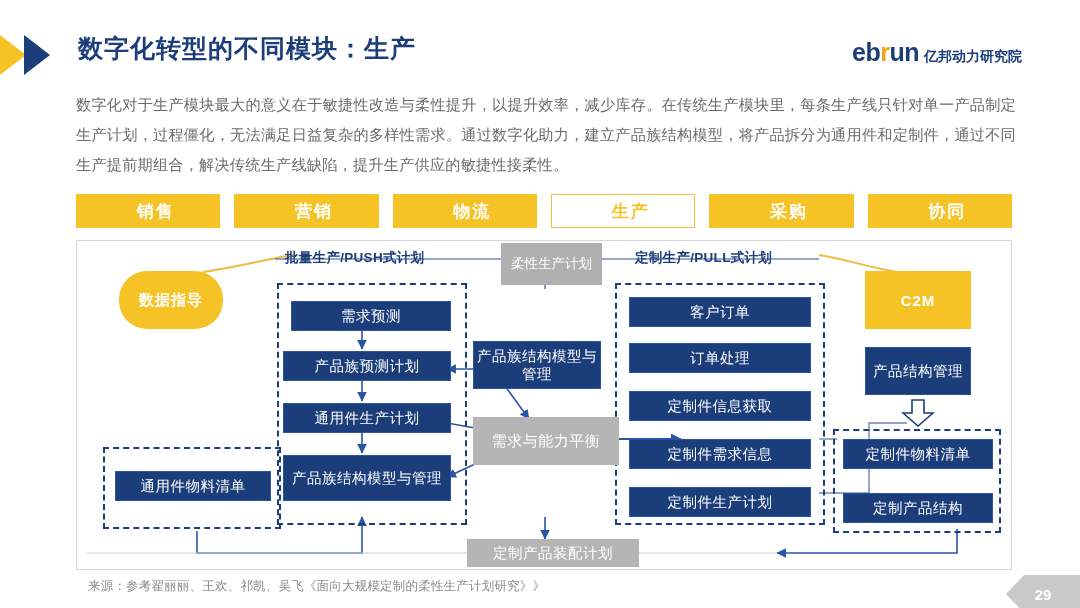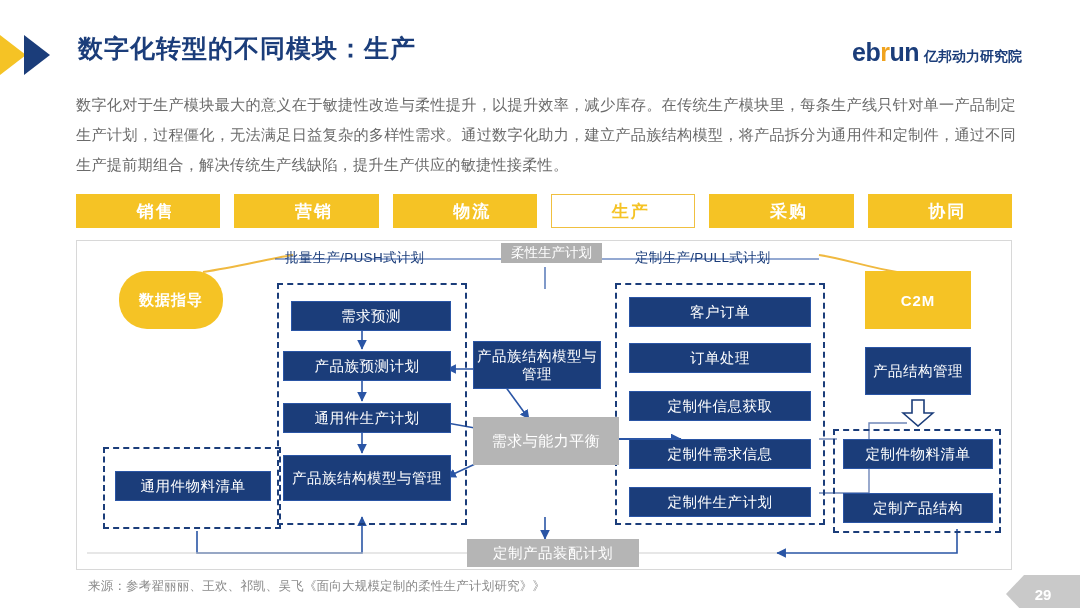--- a/index.html
+++ b/index.html
@@ -43,26 +43,26 @@
 
   
   .panel {
     position: absolute; left: 76px; top: 240px; width: 936px; height: 330px;
     border: 1px solid #d8d8d8; background: #ffffff;
   }
   .panel-inner { position: absolute; left: 0; top: 0; width: 936px; height: 330px; }
 
   
   .sec-label {
-    position: absolute; font-size: 13.5px; font-weight: normal; color: #1b3d7a;
+    position: absolute; font-size: 13.5px; font-weight: bold; color: #1b3d7a;
     white-space: nowrap; letter-spacing: 0.3px;
   }
   .sec-label-grey {
     position: absolute; background: #b0b0b0; color: #ffffff;
-    font-size: 13.5px; font-weight: normal; padding: 1px 10px; white-space: nowrap;
+    font-size: 13.5px; font-weight: normal; padding: 12px 10px; white-space: nowrap;
   }
 
   
   .dashgroup { position: absolute; border: 2px dashed #1b3d7a; }
 
   
   .nbox {
     position: absolute; background: #1b3d7a; color: #ffffff;
     display: flex; align-items: center; justify-content: center; text-align: center;
     font-size: 14.5px; line-height: 18px; letter-spacing: 0.5px;

